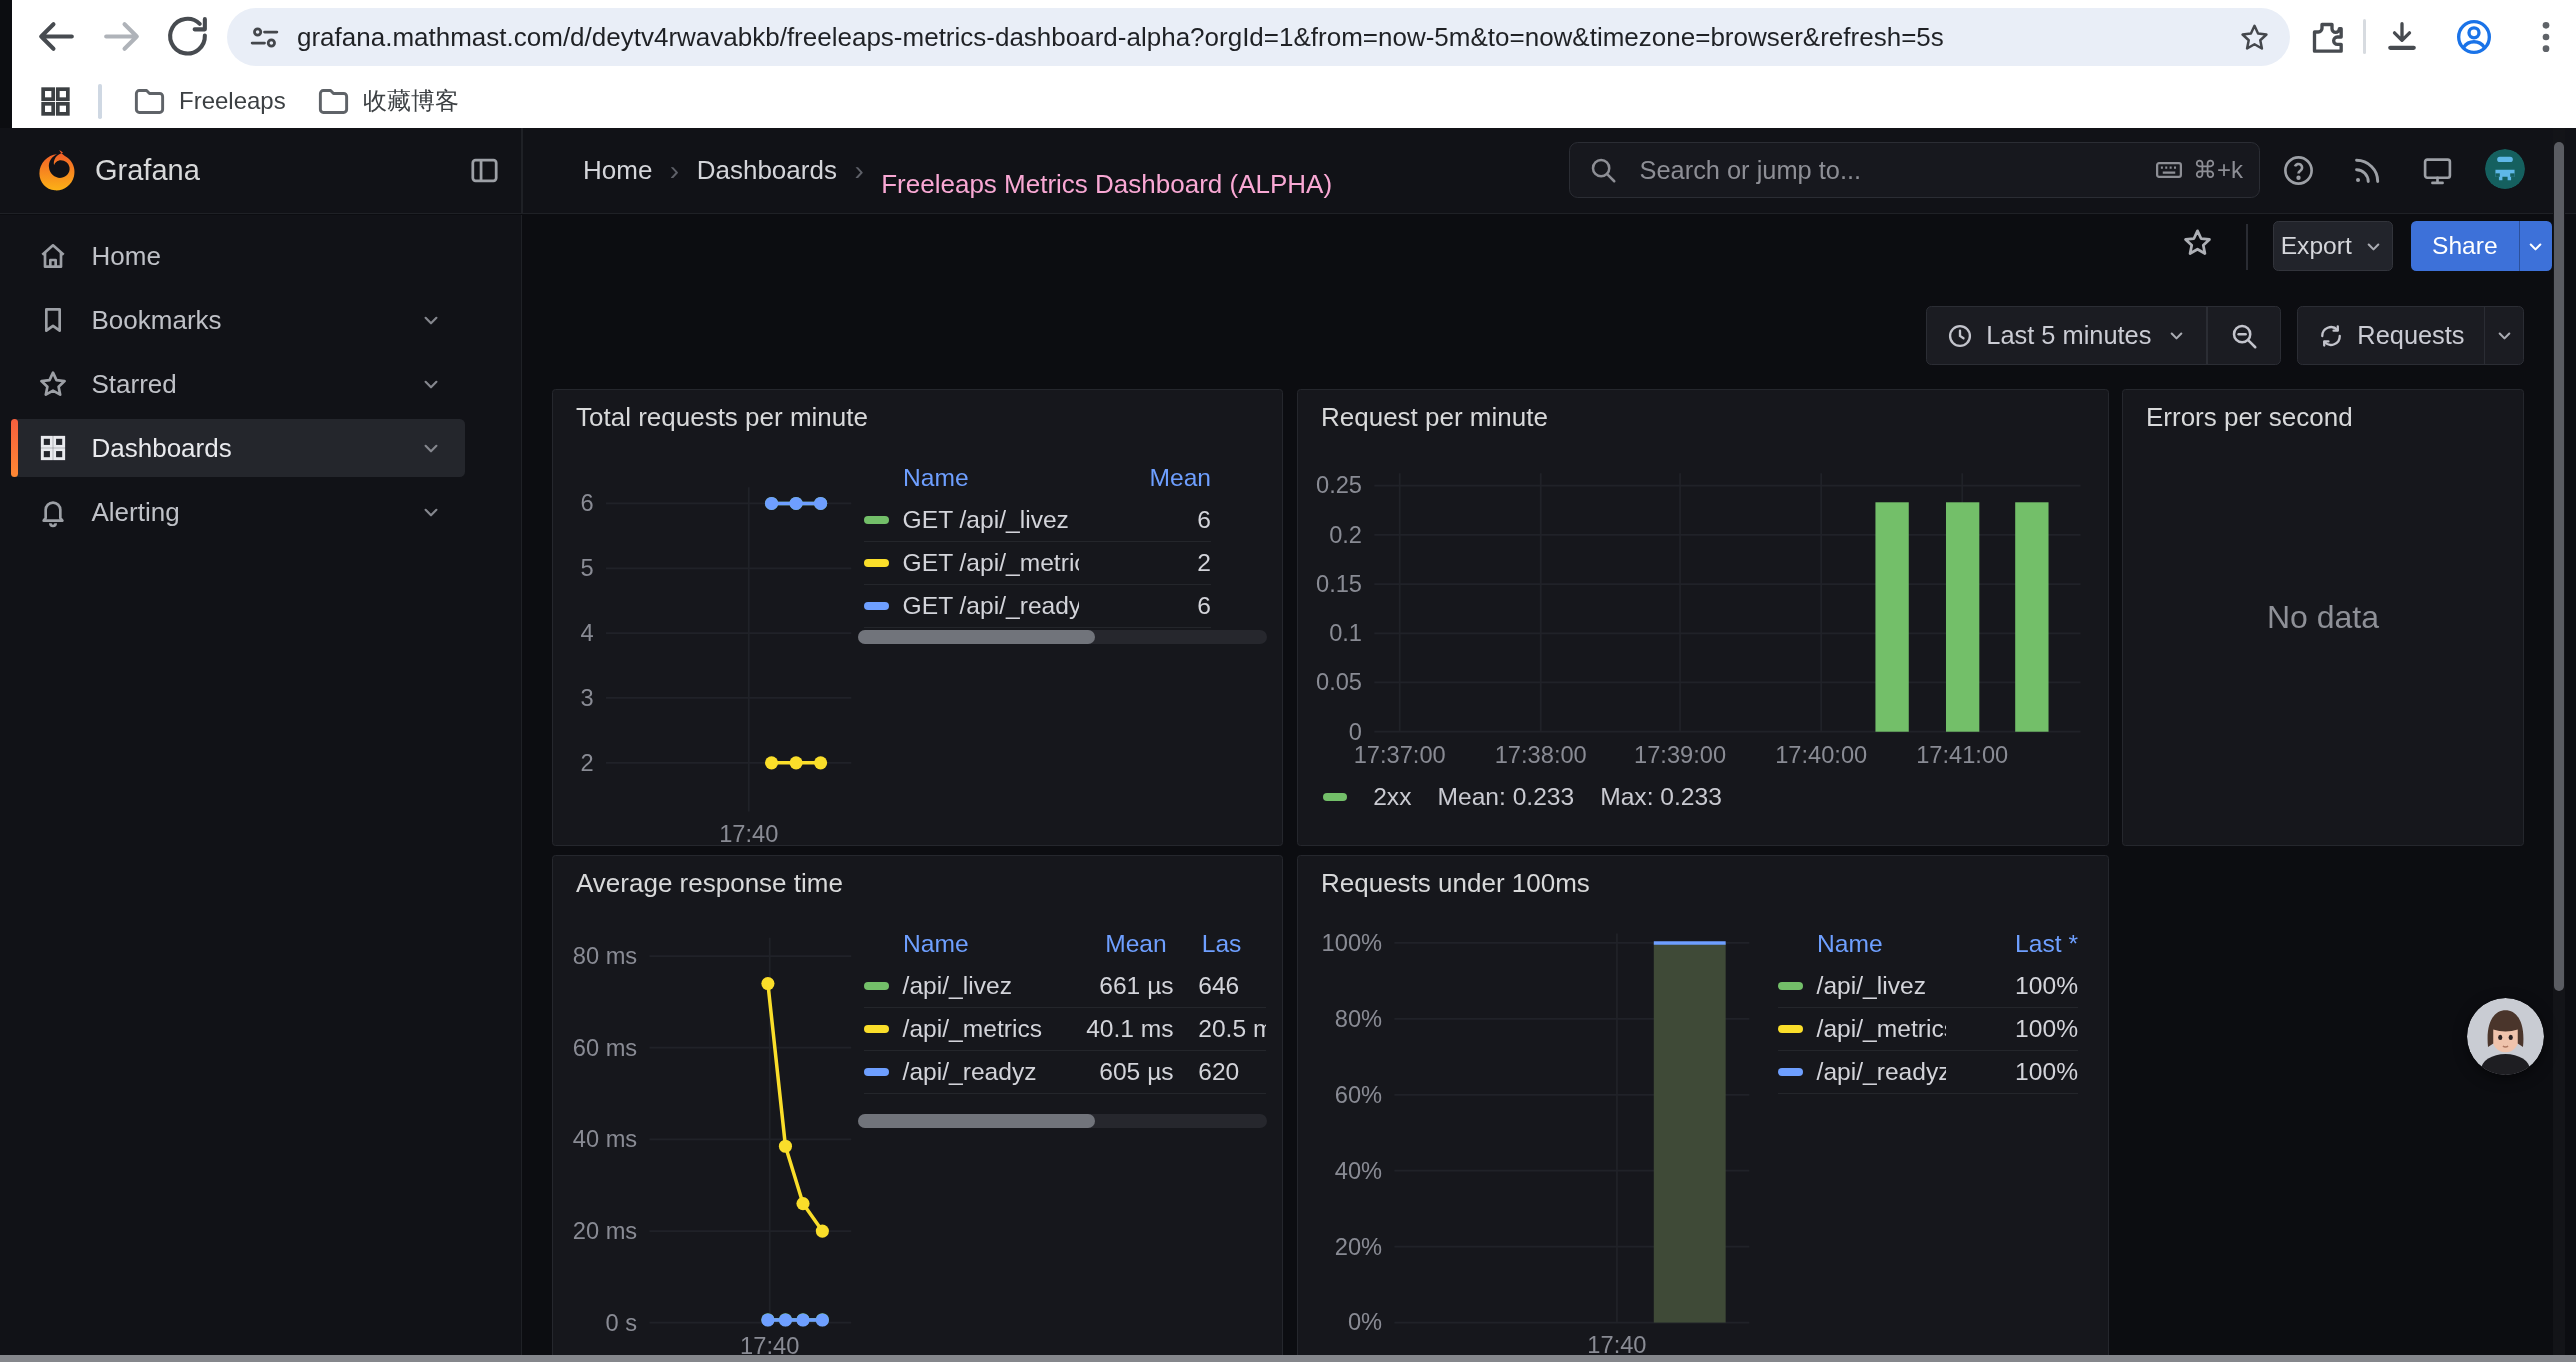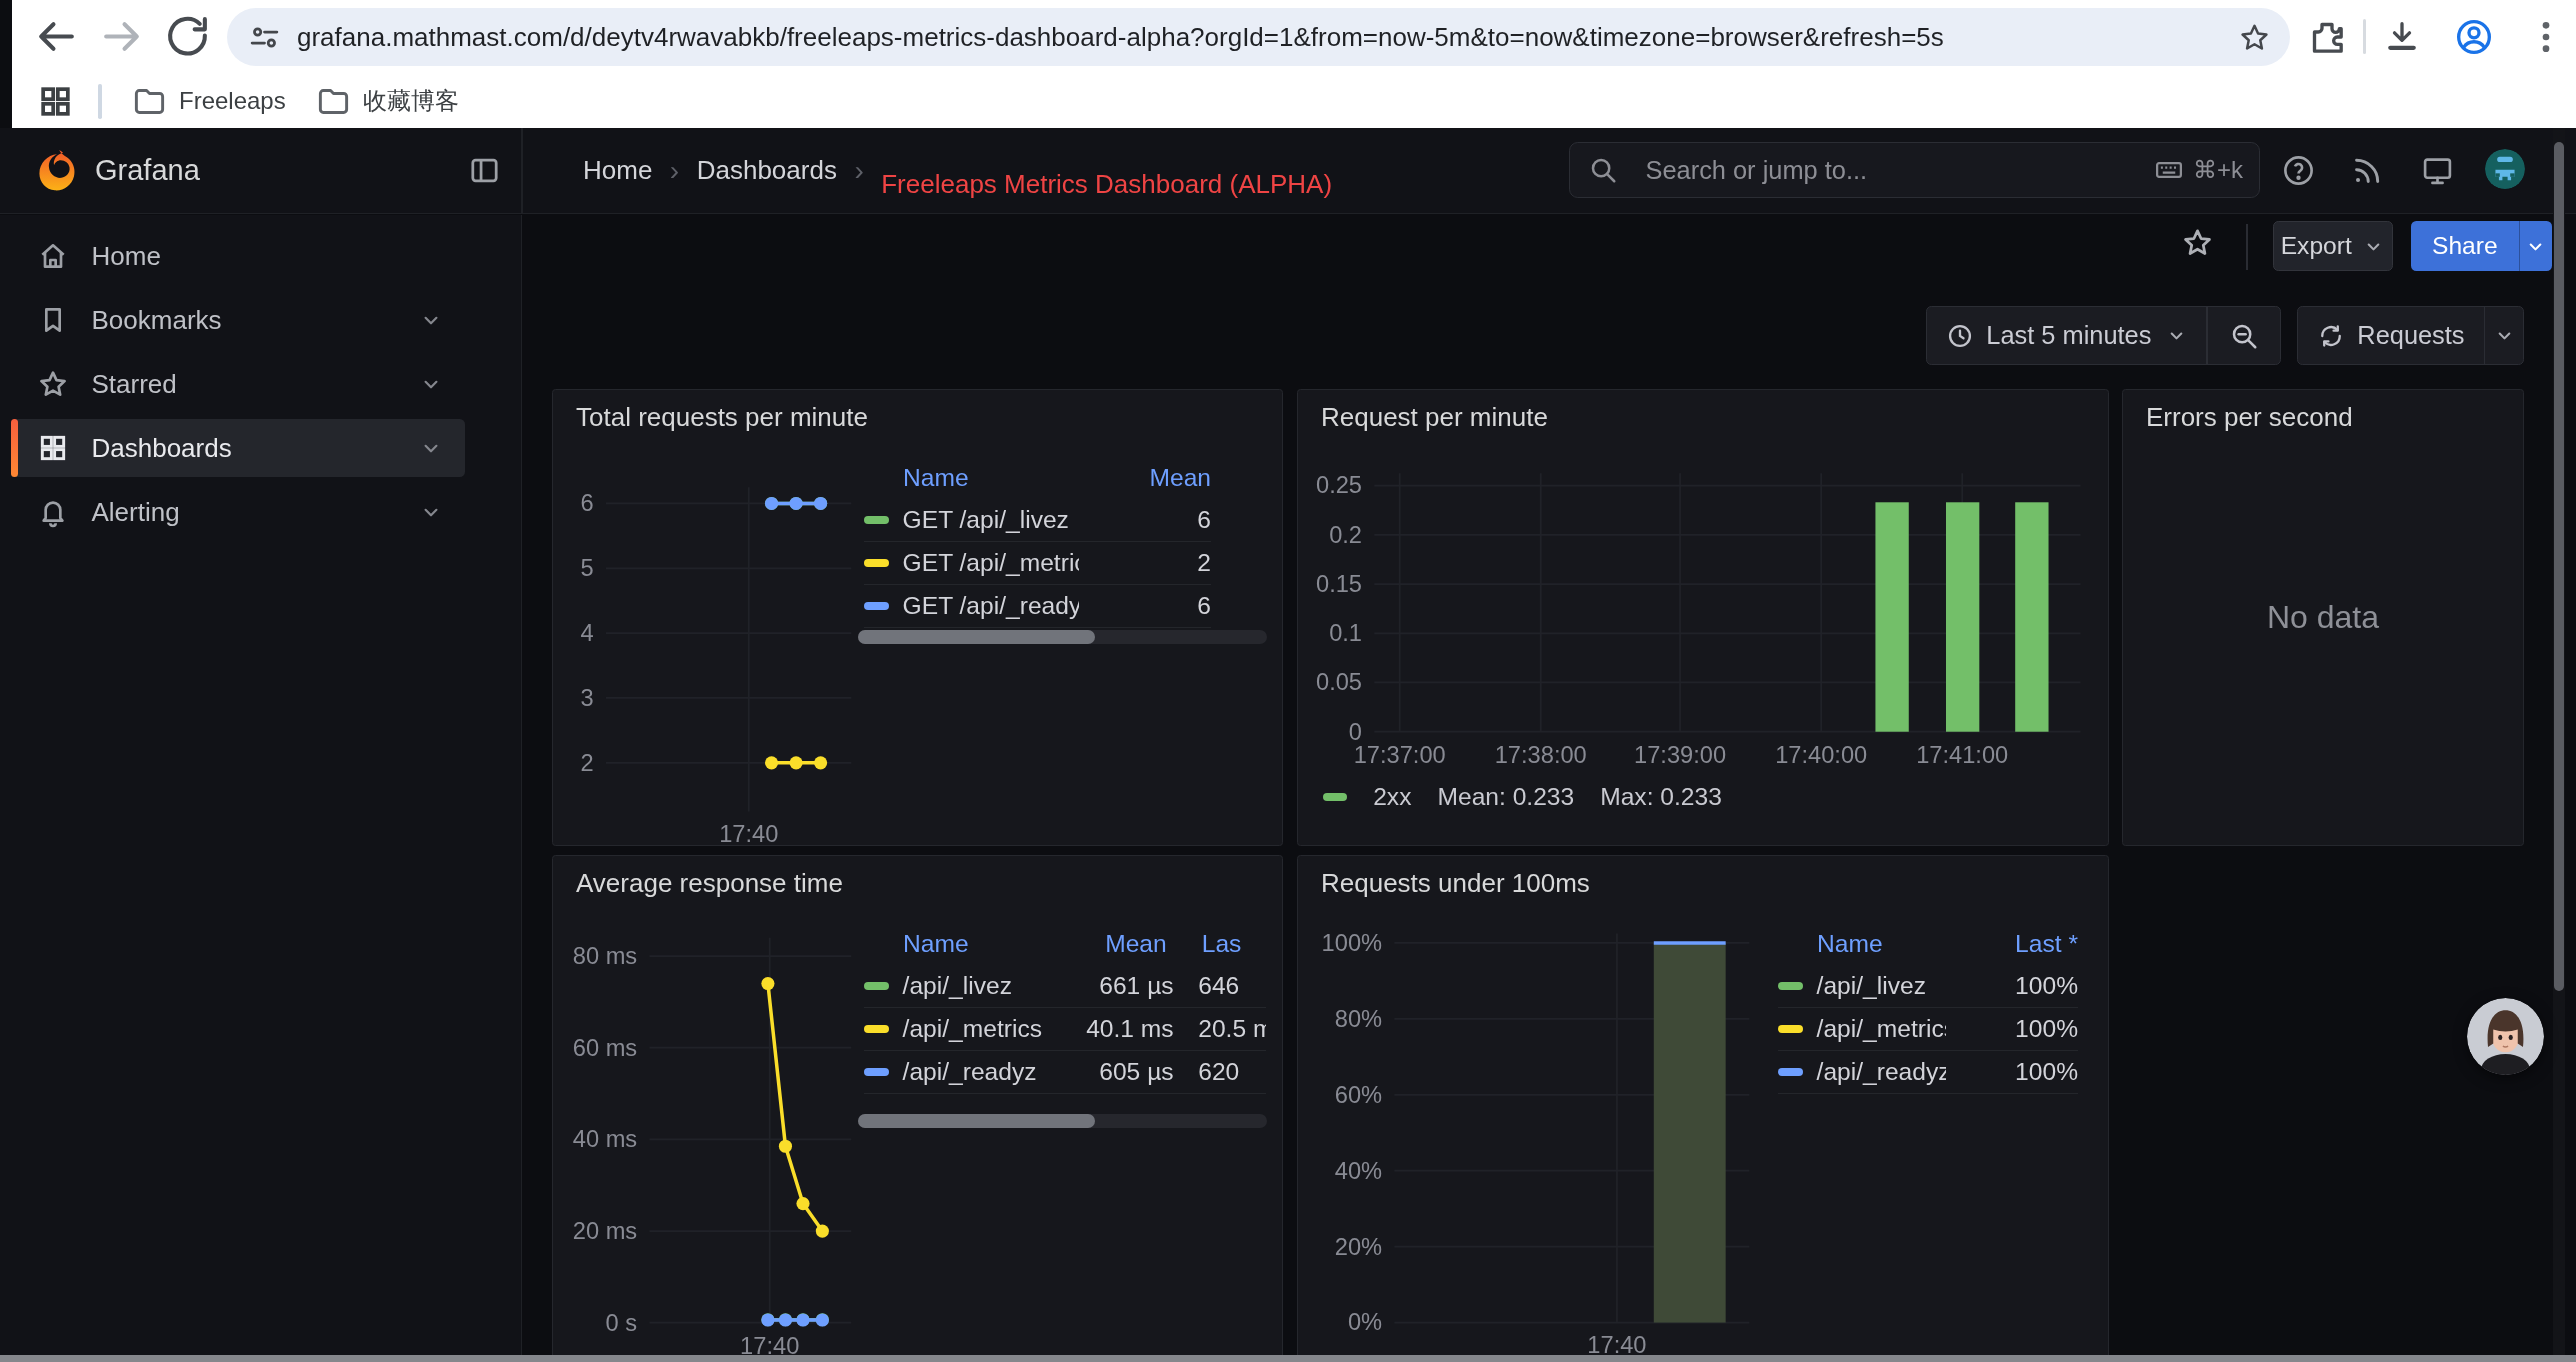--- a/index.html
+++ b/index.html
@@ -21,24 +21,24 @@
   .bk-item{display:flex;align-items:center;gap:12.3px;margin-left:30px;color:#3C4043;font-size:24px;}
   .bk-div{width:3.5px;height:35px;background:#CFD8E3;border-radius:1.8px;margin-left:24.6px;}
   
   #app{position:absolute;left:0;top:128px;width:2576px;height:1235px;background:#0C0D11;overflow:hidden;}
   #app-header{position:absolute;left:0;top:0;width:2576px;height:85px;background:#111217;border-bottom:1.8px solid #1F2126;}
   #sidebar{position:absolute;left:0;top:87px;width:521px;height:1148px;background:#111217;border-right:1.8px solid #1F2126;}
   #app-header .hdiv{position:absolute;left:521px;top:0;width:1.8px;height:85px;background:#1F2126;}
   .brand{position:absolute;left:95px;top:0;height:85px;line-height:85px;font-size:29px;font-weight:500;color:#D8D9DA;}
   .crumbs{position:absolute;left:583px;top:0;height:85px;display:flex;align-items:center;font-size:26px;}
   .crumb{color:#D4D5DA;}
-  .crumb.dim{color:#ef4444;margin-top:28px;}
+  .crumb.dim{color:#f9a8d4;margin-top:28px;}
   .crumb-sep{color:#5E6068;margin:0 17.5px;font-size:28px;}
   .searchbox{position:absolute;left:1569px;top:14px;width:691px;height:56px;background:#17181E;border:1.8px solid #2B2D34;border-radius:8.8px;display:flex;align-items:center;box-sizing:border-box;}
-  .searchbox input{flex:1;border:none;outline:none;background:transparent;color:#bef264;font-size:25.4px;font-family:"Liberation Sans",sans-serif;margin-left:26px;}
+  .searchbox input{flex:1;border:none;outline:none;background:transparent;color:#bef264;font-size:25.4px;font-family:"Liberation Sans",sans-serif;margin-left:20px;}
   .searchbox input::placeholder{color:#8D8E95;}
   .searchbox .kbd{display:flex;align-items:center;gap:8.8px;color:#8D8E95;font-size:24px;margin-right:16px;}
   .hicon{position:absolute;top:24.6px;width:35px;height:35px;color:#9DA0A6;}
   .mini-avatar{position:absolute;left:2485px;top:21px;width:40px;height:40px;border-radius:50%;overflow:hidden;}
   
   .subheader .staricon{position:absolute;left:2181px;top:98px;color:#AEB0B6;}
   .sh-div{position:absolute;left:2246px;top:96px;width:1.8px;height:46px;background:#2A2C33;}
   .btn-sec{position:absolute;top:93px;height:50px;background:#22242B;border:1.8px solid #32343B;border-radius:5.3px;display:flex;align-items:center;justify-content:center;gap:10.5px;color:#D5D6DB;font-size:24.6px;box-sizing:border-box;}
   .btn-share{position:absolute;left:2411px;top:93px;height:50px;display:flex;border-radius:5.3px;overflow:hidden;}
   .btn-share .main{background:#3D71D9;color:#fff;font-size:24.6px;font-weight:500;display:flex;align-items:center;padding:0 21px;}

